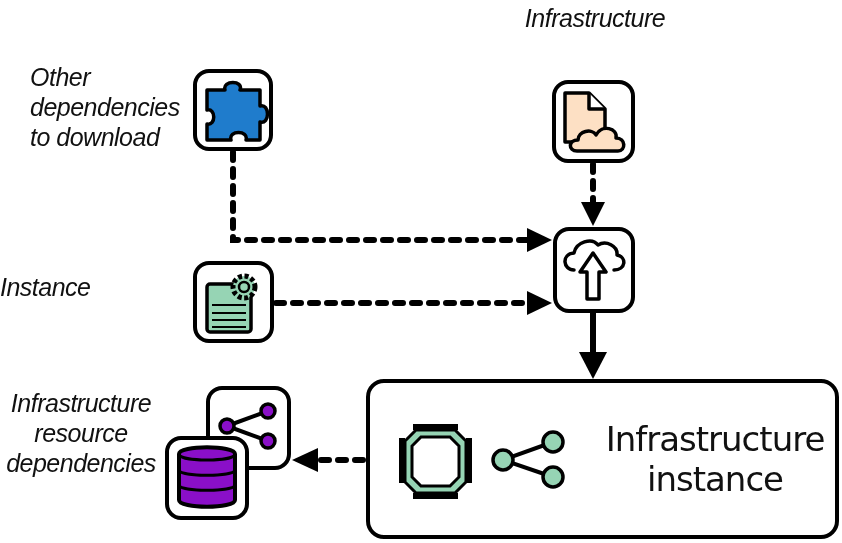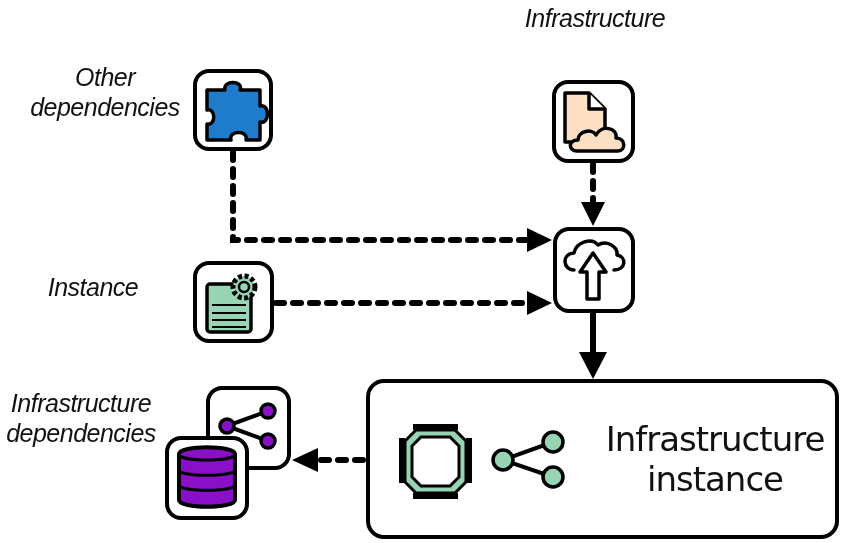--- a/index.html
+++ b/index.html
@@ -1,20 +1,20 @@
 <!DOCTYPE html>
 <html><head>
 <meta charset="utf-8">
 <style>
   html, body { margin: 0; padding: 0; background: #ffffff; }
   body { width: 842px; height: 543px; position: relative; overflow: hidden; font-family: "DejaVu Sans", sans-serif; }
   svg.diagram { position: absolute; left: 0; top: 0; }
   .lbl { position: absolute; font-family: "Liberation Sans", sans-serif; font-style: italic; font-size: 25px; line-height: 30px; color: #111; letter-spacing: -0.5px; }
   .lbl span { display: block; }
-  .right { text-align: center; }
+  .right { text-align: left; }
   .center { text-align: center; }
   .big { position: absolute; font-family: "DejaVu Sans", sans-serif; font-size: 34px; line-height: 40px; color: #111; text-align: center; letter-spacing: -1px; font-weight: 500; }
   .big span { display: block; }
 </style>
 </head>
 <body>
 
 <svg class="diagram" width="842" height="543" viewBox="0 0 842 543">
   <defs>
     <marker id="arrowhead" markerWidth="10" markerHeight="10" refX="8" refY="5" orient="auto" markerUnits="strokeWidth">
@@ -114,31 +114,33 @@
       <circle cx="503" cy="460" r="10" fill="#96d4b4" stroke="#000" stroke-width="3.5"></circle>
       <circle cx="553" cy="442" r="10" fill="#96d4b4" stroke="#000" stroke-width="3.5"></circle>
       <circle cx="553" cy="477" r="10" fill="#96d4b4" stroke="#000" stroke-width="3.5"></circle>
     </g>
   </g>
 </svg>
 
 <div class="lbl right" style="left:30px; top:62px; width:150px;">
   <span>Other</span>
   <span>dependencies</span>
+  <span>to download</span>
 </div>
 
 <div class="lbl center" style="left:495px; top:3px; width:200px;">
   <span>Infrastructure</span>
 </div>
 
 <div class="lbl right" style="left:0px; top:272px; width:186px;">
   <span>Instance</span>
 </div>
 
 <div class="lbl center" style="left:0px; top:388px; width:162px;">
   <span>Infrastructure</span>
+  <span>resource</span>
   <span>dependencies</span>
 </div>
 
 <div class="big" style="left:595px; top:419px; width:240px;">
   <span>Infrastructure</span>
   <span>instance</span>
 </div>
 
 </body></html>

